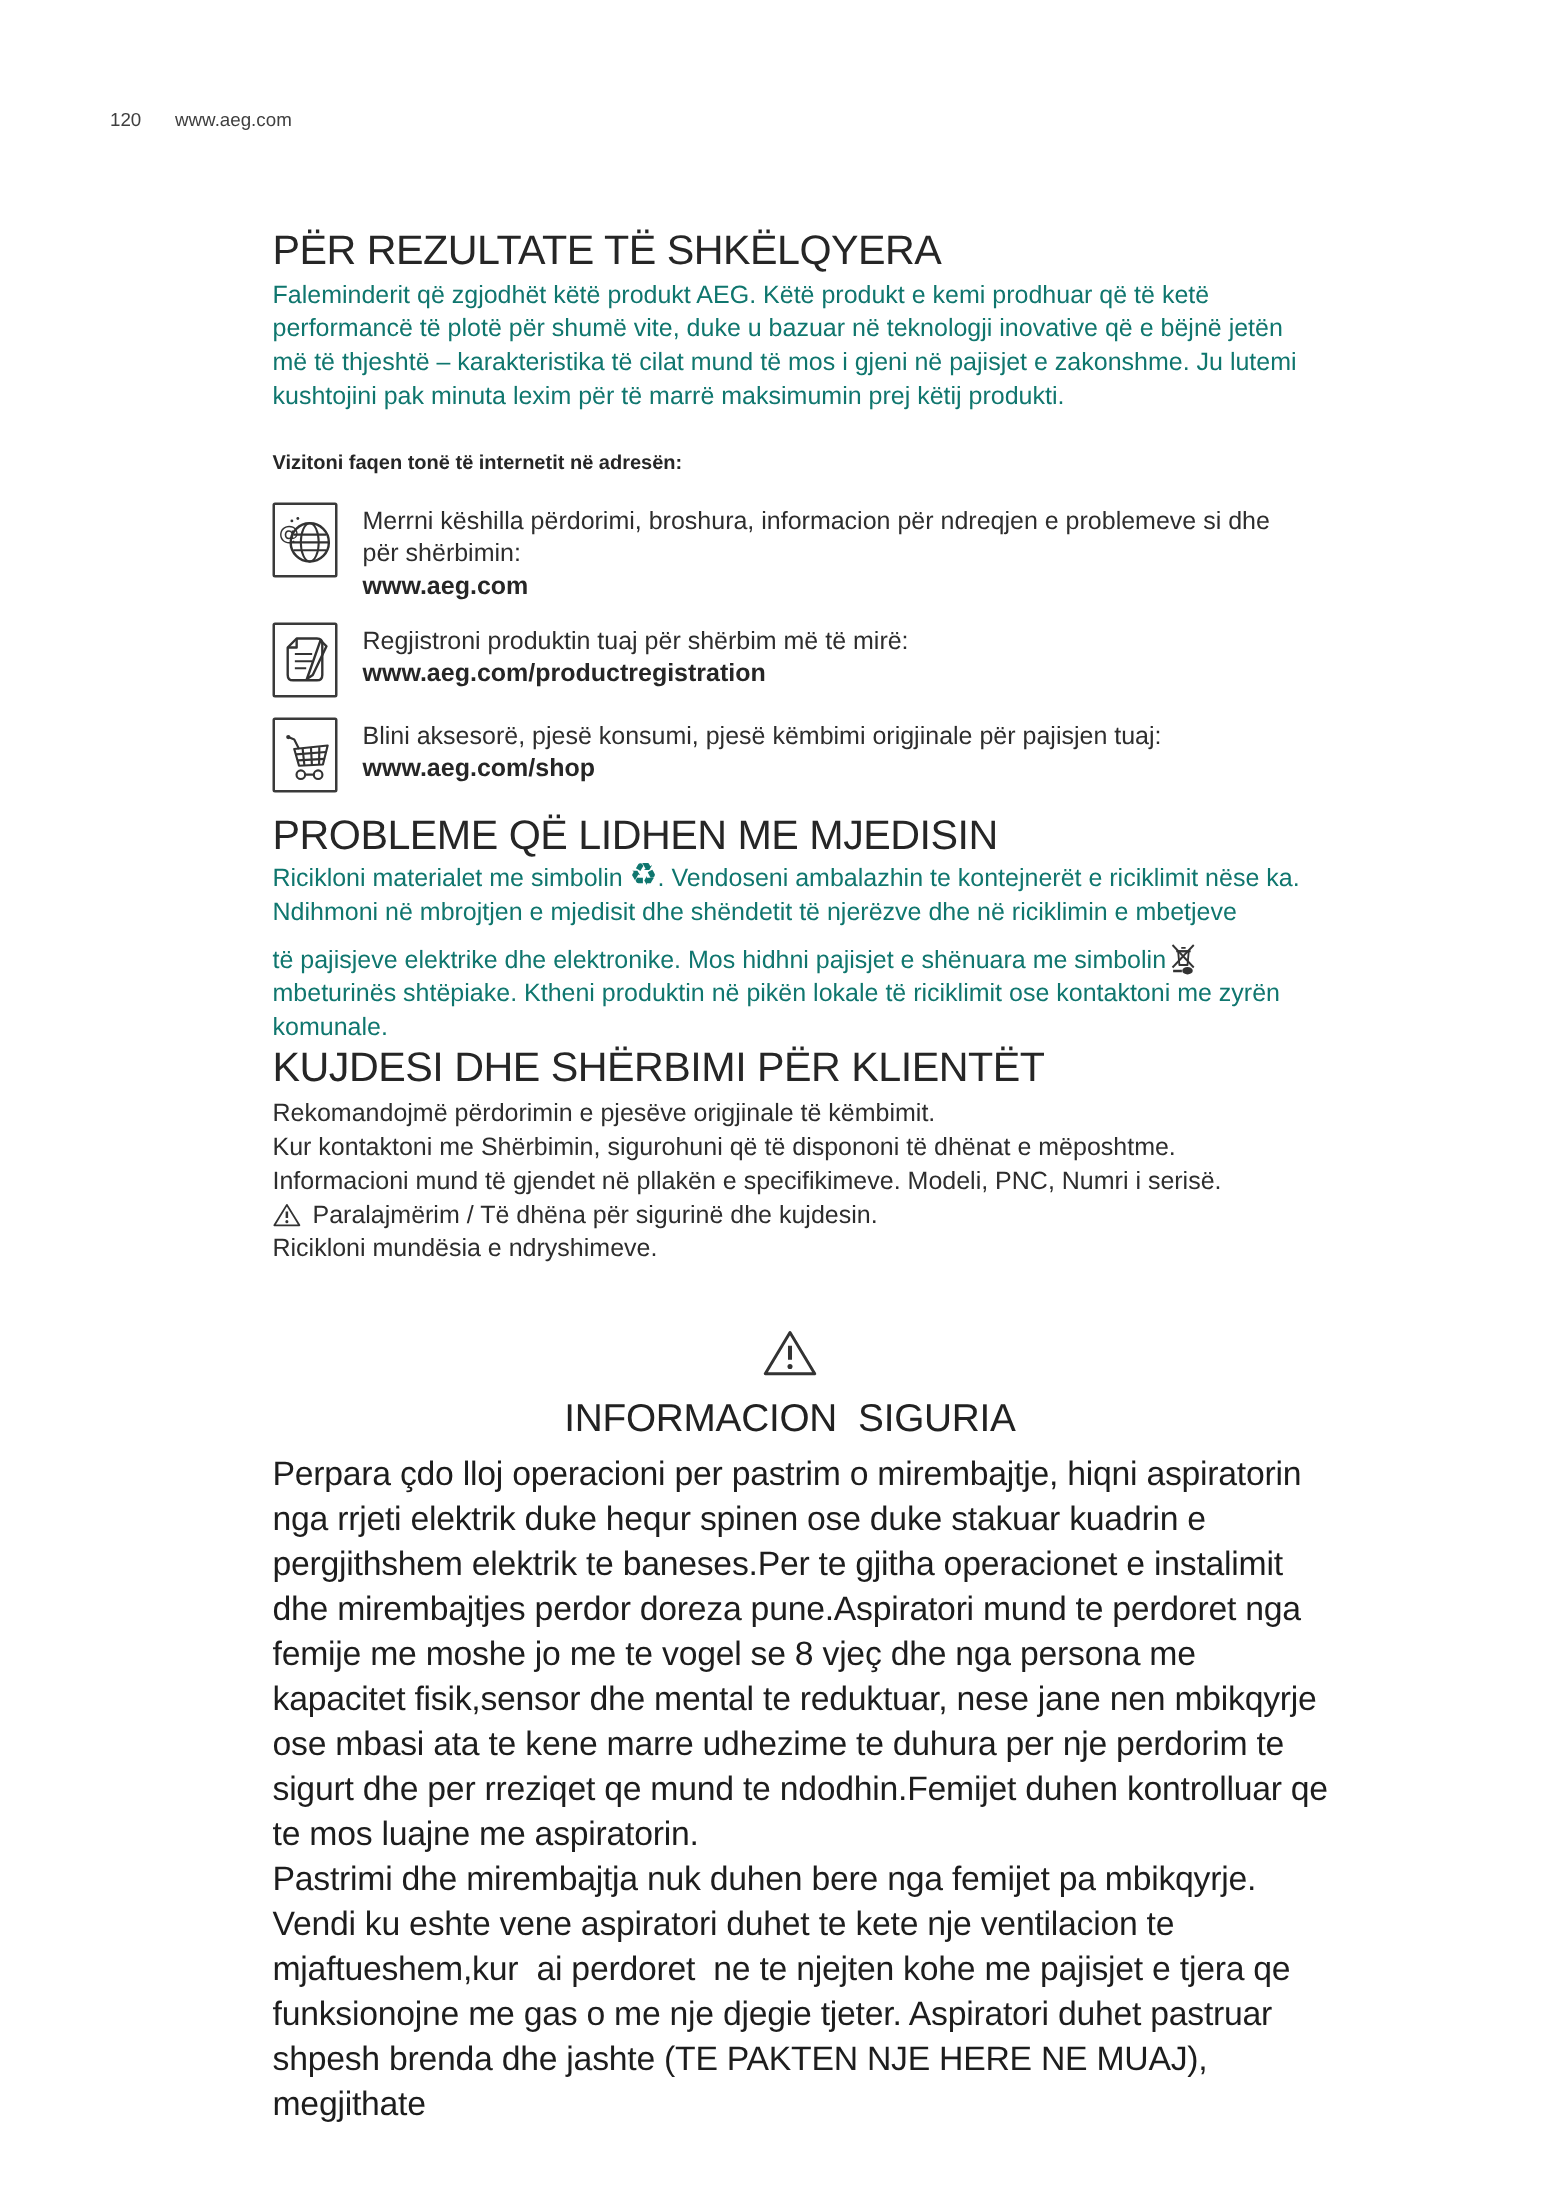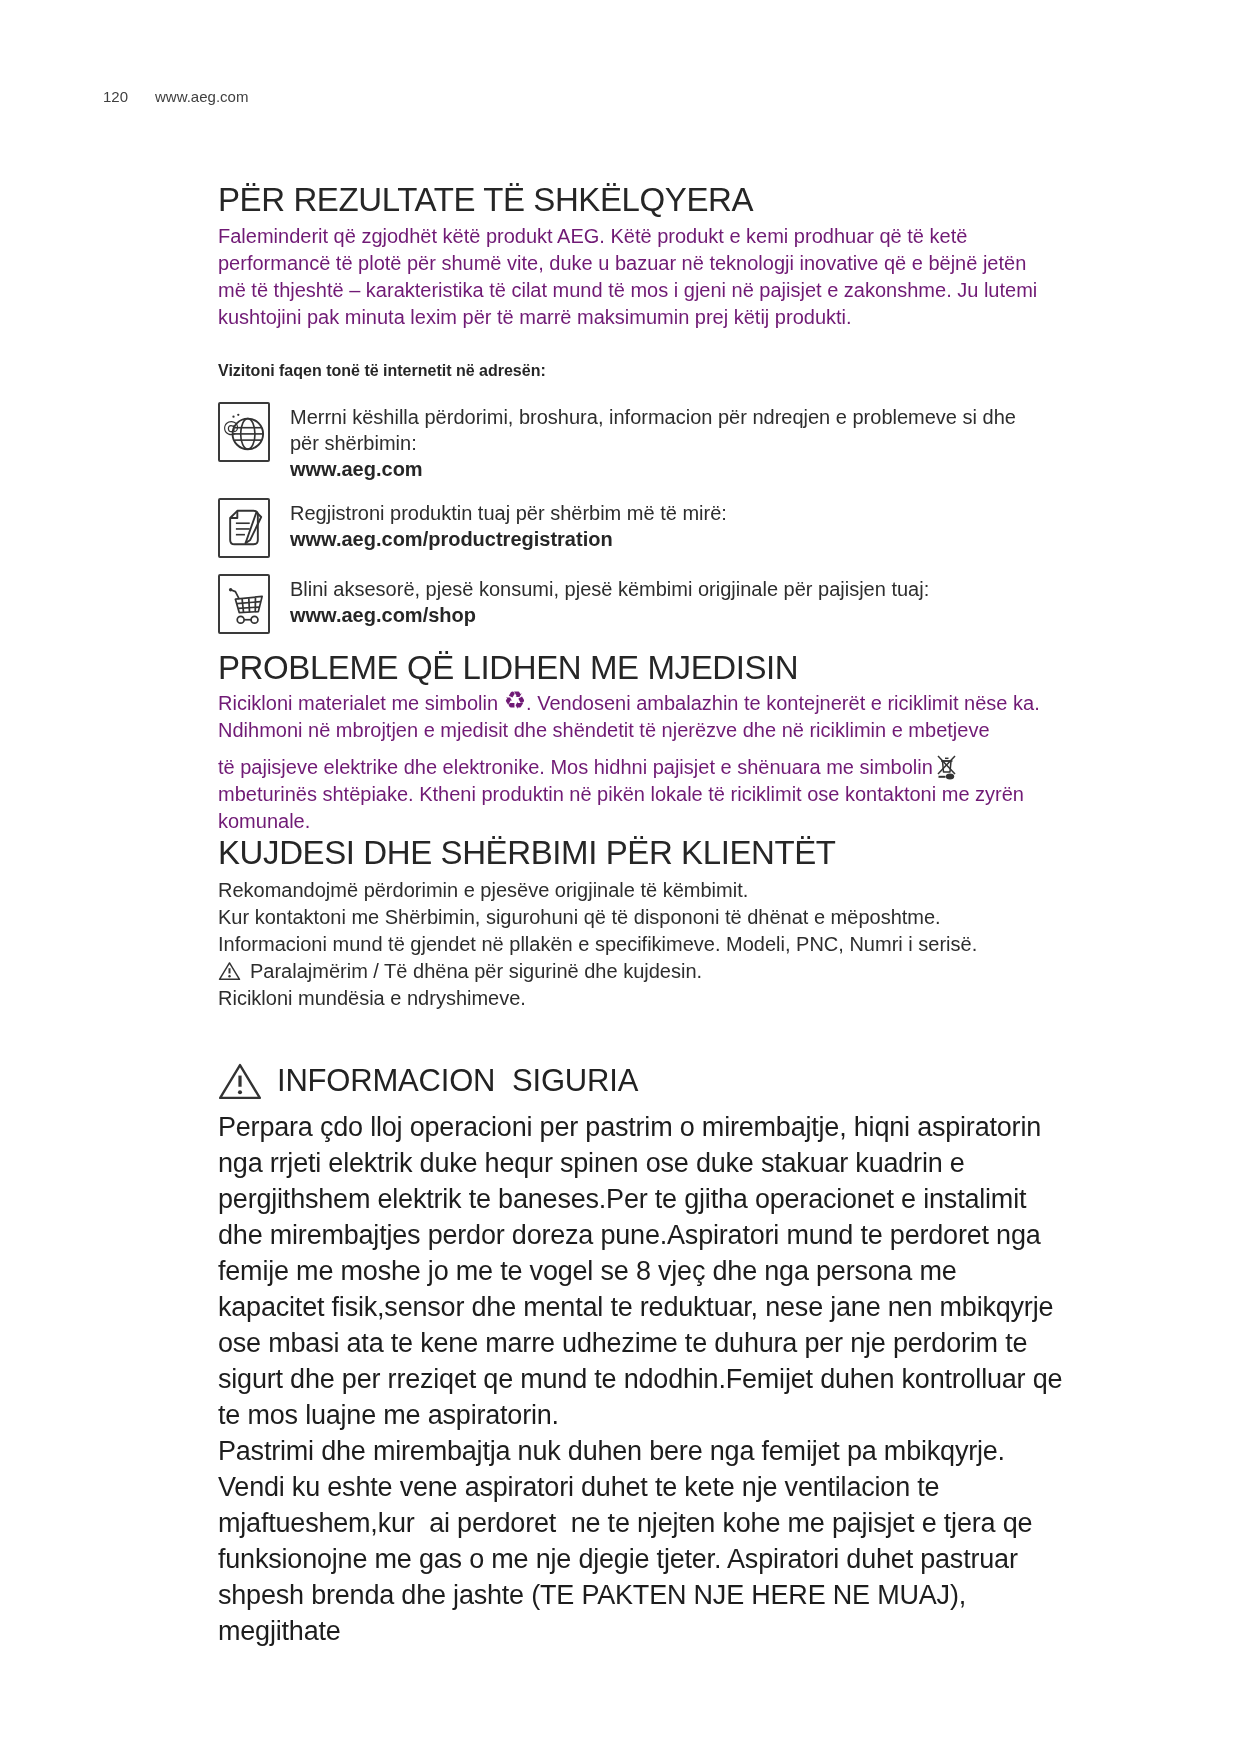--- a/index.html
+++ b/index.html
@@ -1,37 +1,37 @@
 <!DOCTYPE html>
 <html><head>
 <meta charset="utf-8">
 <style>
   html,body{margin:0;padding:0;background:#ffffff;}
   .page{position:relative;width:1241px;height:1754px;background:#ffffff;
         font-family:"Liberation Sans",sans-serif;color:#2d2d2d;overflow:hidden;}
-  .header{position:absolute;left:103px;top:88px;display:flex;gap:27px;
+  .header{position:absolute;left:88px;top:88px;display:flex;gap:27px;
           font-size:15px;color:#3f3f3f;align-items:baseline;}
   .content{position:absolute;left:218px;top:182px;width:828px;}
   h1.doc{font-size:33px;font-weight:400;letter-spacing:-0.4px;margin:0;color:#262626;line-height:1.08;}
-  .para{font-size:20px;line-height:27px;margin:5px 0 0 0;color:#701a75;}
+  .para{font-size:20px;line-height:27px;margin:5px 0 0 0;color:#0f766e;}
   .visit{font-weight:700;font-size:16px;line-height:26px;margin-top:27px;color:#262626;}
   .links{margin-top:18px;}
   .link-row{display:flex;align-items:flex-start;gap:20px;margin-bottom:16px;}
   .icon-box{flex:0 0 auto;width:52px;height:60px;border:2px solid #3a3a3a;border-radius:2px;
             display:flex;align-items:center;justify-content:center;background:#fff;box-sizing:border-box;}
   .link-text{font-size:20px;line-height:26px;padding-top:2px;}
   .link-url{font-weight:700;color:#262626;}
   .sect{margin-top:30px;}
   .env-p2{margin-top:10px;}
   .care-title{margin-top:44px;}
   .care-line{font-size:20px;line-height:27px;margin:0;color:#2d2d2d;}
   .care-first{margin-top:6px;}
   .warn-row{display:flex;align-items:center;gap:9px;text-align:right;}
   .warn-icon-sm{flex:0 0 auto;}
-  .safety-head{display:flex;align-items:center;gap:15px;margin-top:50px;}
+  .safety-head{display:flex;align-items:center;gap:15px;margin-top:50px;flex-direction:column;}
   .safety-title{font-size:31px;color:#222;white-space:pre-wrap;letter-spacing:-0.2px;}
   .safety-body{font-size:27px;line-height:36px;letter-spacing:-0.2px;margin-top:8px;
                width:845px;color:#1d1d1d;white-space:pre-wrap;}
   .inline-recycle{font-family:"DejaVu Sans",sans-serif;font-size:25px;line-height:0;
                   vertical-align:-2px;display:inline-block;transform:translateY(-3px);}
   .inline-weee{display:inline-block;vertical-align:-6px;margin:0 3px;}
   svg{display:block;}
 </style>
 </head>
 <body>

